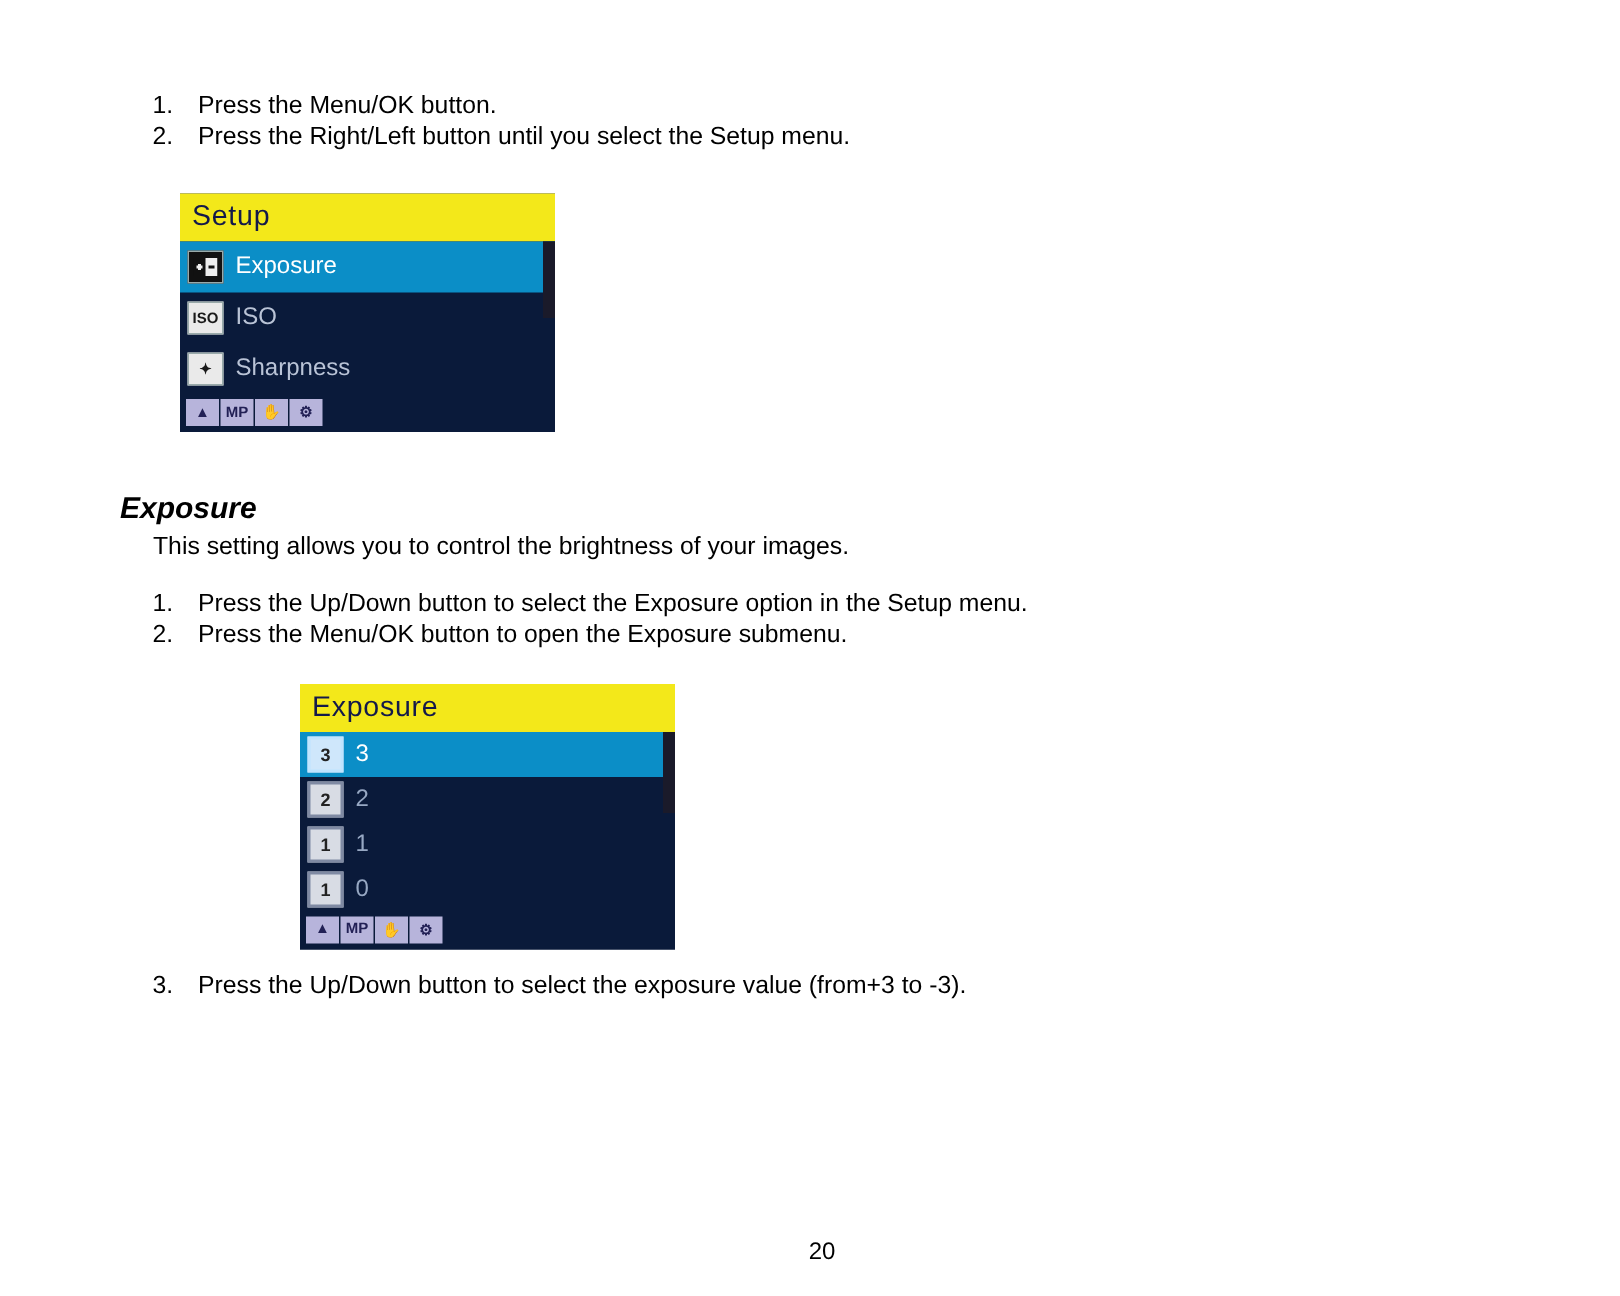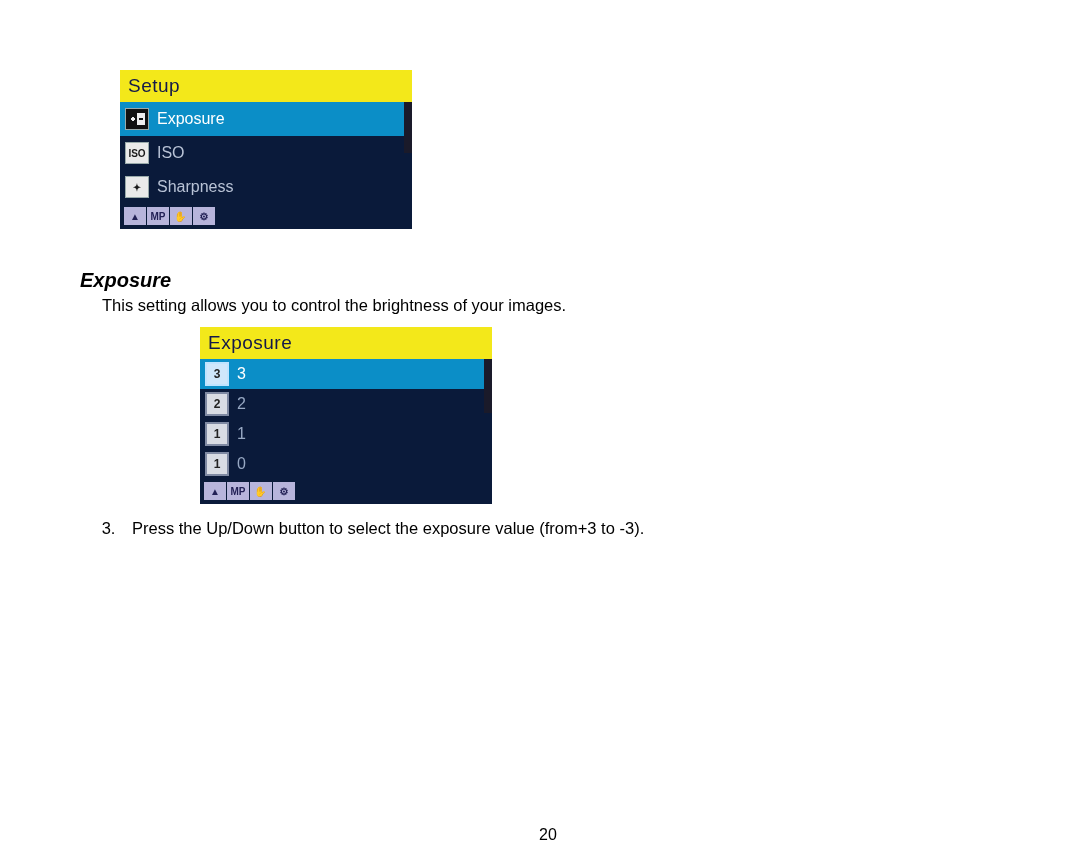--- a/index.html
+++ b/index.html
@@ -19,21 +19,21 @@
   ol {
     margin: 0 0 28px 0;
     padding-left: 40px;
   }
   ol li {
     padding-left: 12px;
     margin-bottom: 0px;
     line-height: 1.25;
   }
   .device-screen {
-    width: 292px;
+    width: 250px;
     margin: 10px 0 40px 40px;
     background: #0a1a3a;
   }
   .screen-title {
     background: #f3e81a;
     color: #13194a;
     font-size: 19px;
     font-weight: 500;
     padding: 5px 8px;
     letter-spacing: 0.5px;
@@ -147,20 +147,24 @@
     right: 0;
     text-align: center;
     font-size: 16px;
   }
 </style>
 </head>
 <body>
 
 <div class="page">
 
+  <ol>
+    <li>Press the Menu/OK button.</li>
+    <li>Press the Right/Left button until you select the Setup menu.</li>
+  </ol>
 
   <div class="device-screen">
     <div class="screen-title">Setup</div>
     <div class="menu-body">
       <div class="menu-item selected">
         <span class="item-icon dark">
           <svg width="16" height="12" viewBox="0 0 16 12">
               <rect x="0" y="0" width="8" height="12" fill="#111"></rect>
               <rect x="8" y="0" width="8" height="12" fill="#eee"></rect>
               <line x1="2" y1="6" x2="6" y2="6" stroke="#eee" stroke-width="2"></line>
@@ -186,20 +190,24 @@
       <span class="bicon">▲</span>
       <span class="bicon">MP</span>
       <span class="bicon">✋</span>
       <span class="bicon">⚙</span>
     </div>
   </div>
 
   <h3 class="section">Exposure</h3>
   <div class="indent">This setting allows you to control the brightness of your images.</div>
 
+  <ol>
+    <li>Press the Up/Down button to select the Exposure option in the Setup menu.</li>
+    <li>Press the Menu/OK button to open the Exposure submenu.</li>
+  </ol>
 
   <div class="device-screen" style="margin-left:120px;margin-top:-6px;margin-bottom:14px;">
     <div class="screen-title">Exposure</div>
     <div class="menu-body">
       <div class="exp-item selected">
         <span class="exp-icon selected">3</span>
         <span>3</span>
       </div>
       <div class="exp-item">
         <span class="exp-icon">2</span>

